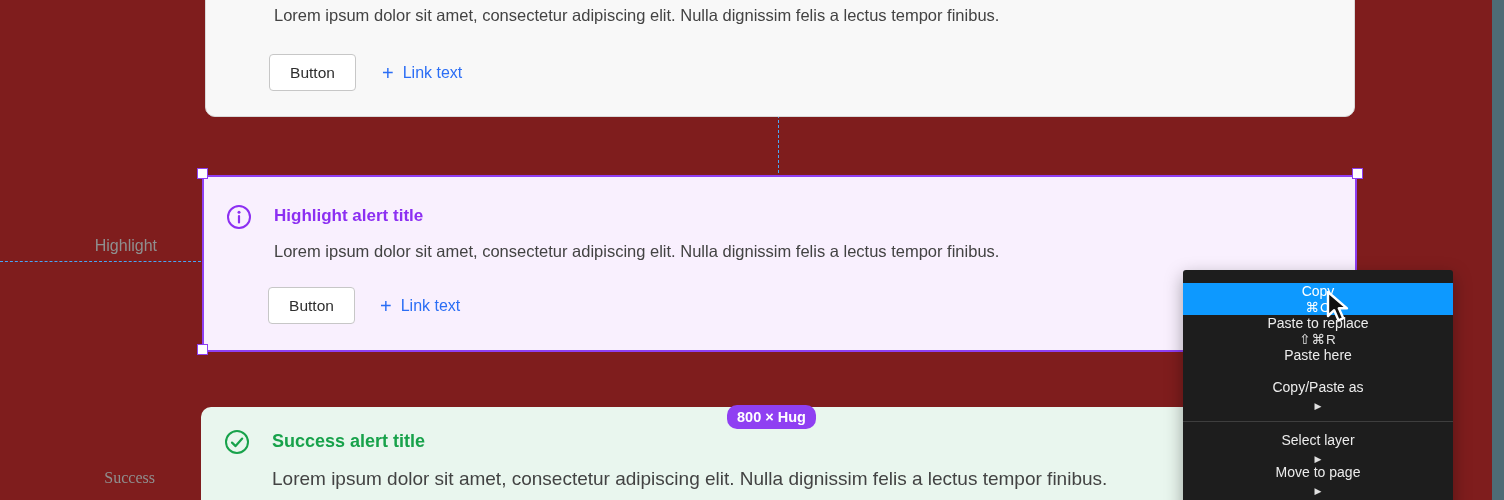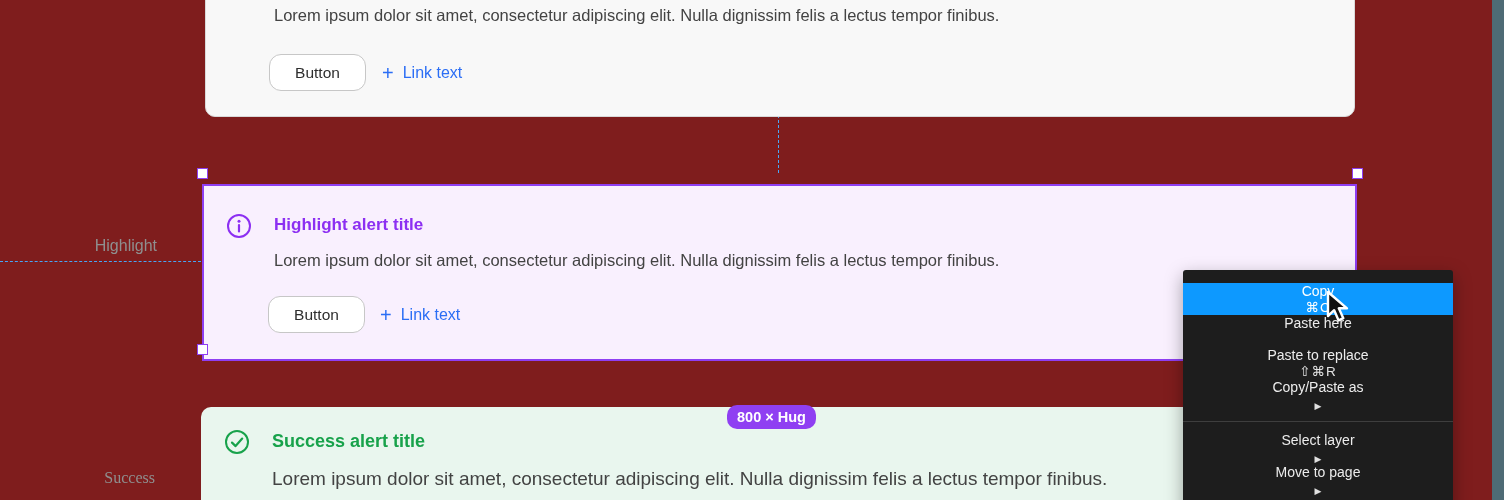--- a/index.html
+++ b/index.html
@@ -8,31 +8,31 @@
 
   
   .vguide { position:absolute; left:778px; top:0; height:173px; width:0; border-left:1.5px dashed #49a5f6; }
   .hguide { position:absolute; left:0; top:261px; width:201px; height:0; border-top:1.5px dashed #49a5f6; }
 
   
   .top-card { position:absolute; left:205px; top:-61px; width:1150px; height:178px;
     background:#f8f8f8; border:1px solid #d9d9d9; border-radius:10px; }
   .top-card .body { position:absolute; left:68px; top:66px; font-size:16.5px; color:#434343; white-space:nowrap; }
 
-  .btn { position:absolute; width:97px; height:37px; background:#ffffff; border:1px solid #c7c7c7;
-    border-radius:12px; display:flex; align-items:center; justify-content:center;
+  .btn { position:absolute; width:87px; height:37px; background:#ffffff; border:1px solid #c7c7c7;
+    border-radius:4px; display:flex; align-items:center; justify-content:center;
     font-size:15.5px; font-weight:500; color:#2e2e2e; cursor:default; }
   .link { position:absolute; display:flex; align-items:center; gap:9px; color:#2b6ef5;
     font-size:16px; font-weight:500; }
   .plus { font-size:20px; font-weight:400; line-height:1; }
 
   .side-label { position:absolute; left:68px; width:89px; text-align:right; font-size:16px; color:#8f8f8f;margin-top:46px; }
 
   
-  .hl-alert { position:absolute; left:202px; top:184px; width:1155px; height:177px;
+  .hl-alert { position:absolute; left:202px; top:175px; width:1155px; height:177px;
     background:#f9f0fe; border:2px solid #8f3ff2; }
   .hl-alert .title { position:absolute; left:70px; top:29px; font-size:17px; font-weight:bold; color:#8c2ff2; white-space:nowrap; }
   .hl-alert .body  { position:absolute; left:70px; top:65px; font-size:16.5px; color:#434343; white-space:nowrap; }
   .alert-icon { position:absolute; left:22px; top:27px; width:26px; height:26px; }
 
   .handle { position:absolute; width:11px; height:11px; background:#ffffff; border:1.5px solid #8f3ff2; z-index:4; }
 
   .size-badge { position:absolute; left:727px; top:363px; height:24px; padding:0 10px;
     background:#8f3ff2; border-radius:10px; color:#ffffff; font-size:14.5px; font-weight:bold;
     display:flex; align-items:center; z-index:3;margin-top:42px; }
@@ -114,26 +114,26 @@
     <div class="title">Success alert title</div>
     <div class="body">Lorem ipsum dolor sit amet, consectetur adipiscing elit. Nulla dignissim felis a lectus tempor finibus.</div>
   </div>
 
   <div class="menu">
     <div class="menu-item highlighted">
       <span>Copy</span>
       <span class="shortcut">⌘C</span>
     </div>
     <div class="menu-item">
+      <span>Paste to replace</span>
+      <span class="shortcut">⇧⌘R</span>
+    </div>
+    <div class="menu-item">
       <span>Paste here</span>
       <span class="shortcut"></span>
-    </div>
-    <div class="menu-item">
-      <span>Paste to replace</span>
-      <span class="shortcut">⇧⌘R</span>
     </div>
     <div class="menu-item">
       <span>Copy/Paste as</span>
       <span class="sub-arrow">▶</span>
     </div>
     <div class="menu-sep"></div>
     <div class="menu-item">
       <span>Select layer</span>
       <span class="sub-arrow">▶</span>
     </div>

